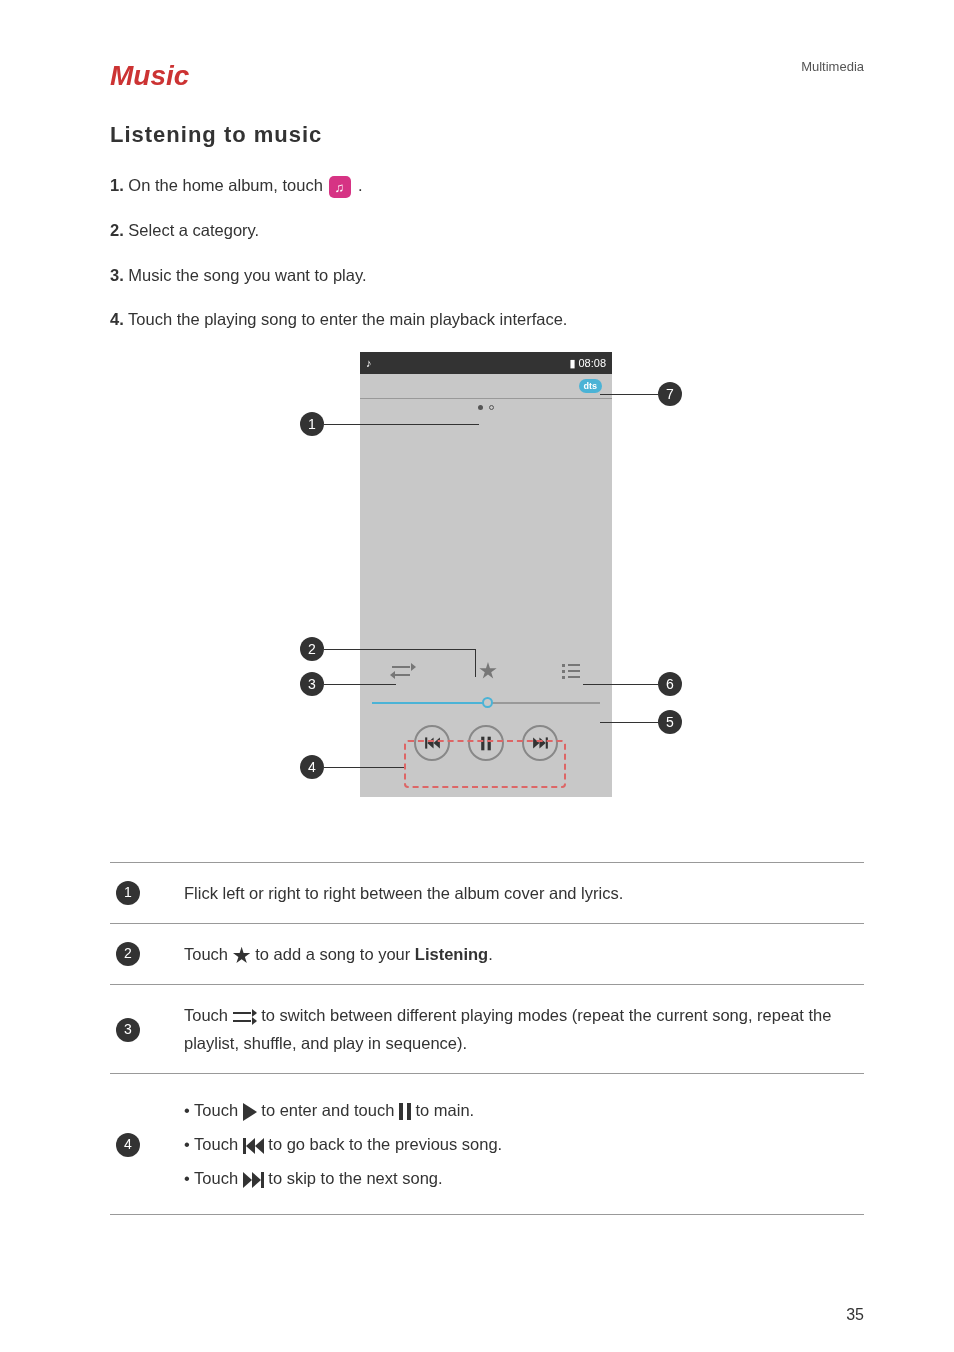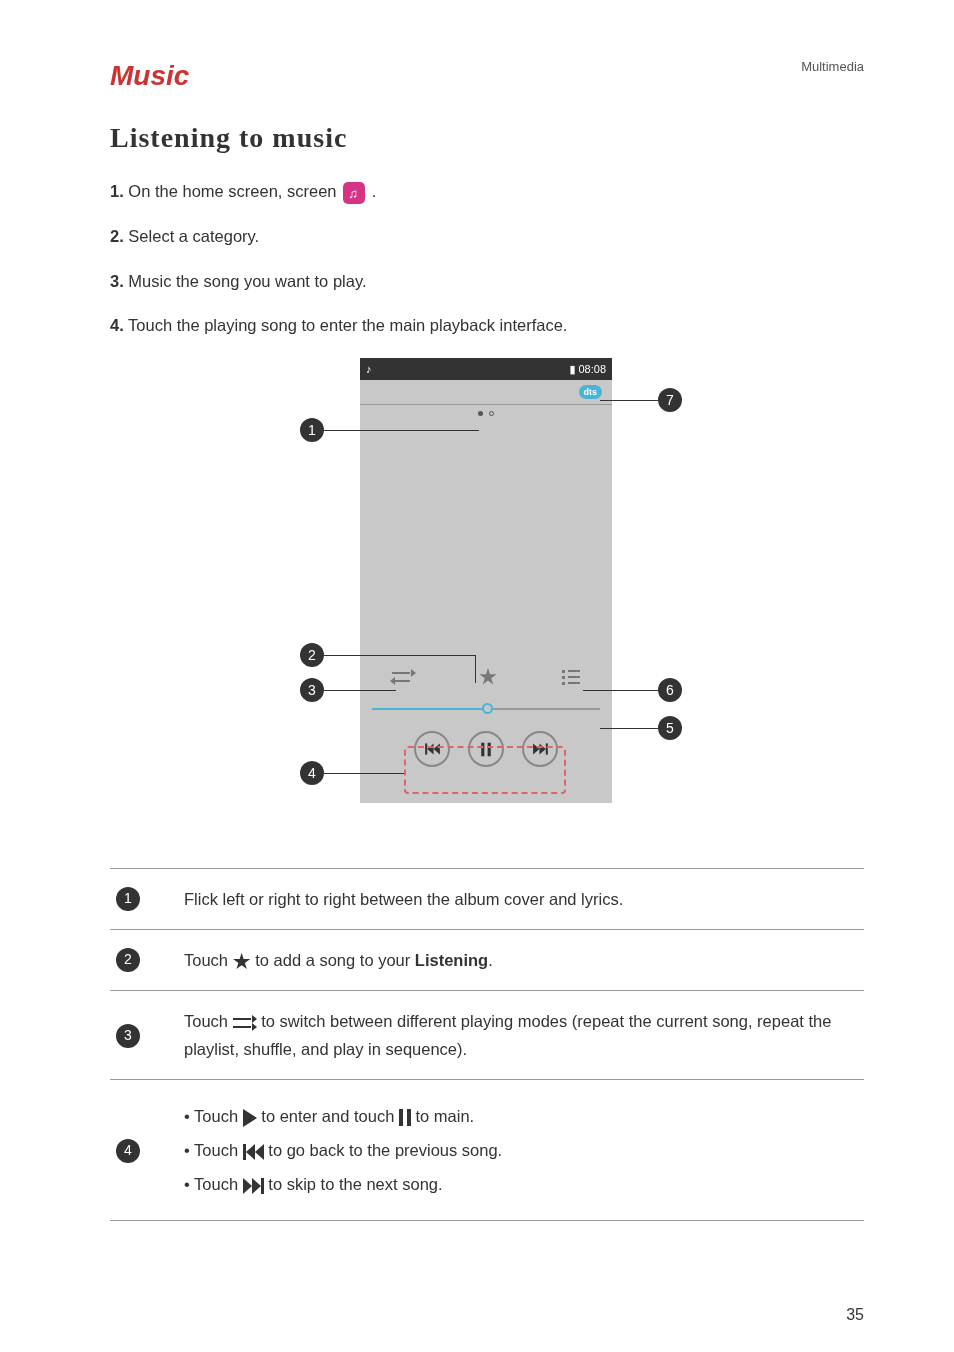--- a/index.html
+++ b/index.html
@@ -26,25 +26,24 @@
     }
     .main-title {
       color: #c33;
       font-size: 28px;
       font-weight: bold;
       margin-top: 30px;
       margin-bottom: 30px;
       font-style: italic;
     }
     .sub-title {
-      font-size: 28px;
+      font-size: 22px;
       font-weight: bold;
       margin-bottom: 25px;
       letter-spacing: 1px;
-      font-family: Liberation Serif, serif;
     }
     .step {
       font-size: 16.5px;
       margin-bottom: 20px;
       line-height: 1.5;
     }
     .step-num {
       font-weight: bold;
     }
     .music-icon-app {
@@ -377,21 +376,21 @@
 <body>
 
 <div class="header-right">Multimedia</div>
 
 <h1 class="main-title">Music</h1>
 
 <h2 class="sub-title">Listening to music</h2>
 
 <div class="step">
   <span class="step-num">1.</span>
-  <span>On the home screen, screen </span>
+  <span>On the home album, touch </span>
   <span class="music-icon-app"></span>
   <span> .</span>
 </div>
 
 <div class="step">
   <span class="step-num">2.</span>
   <span>Select a category.</span>
 </div>
 
 <div class="step">

